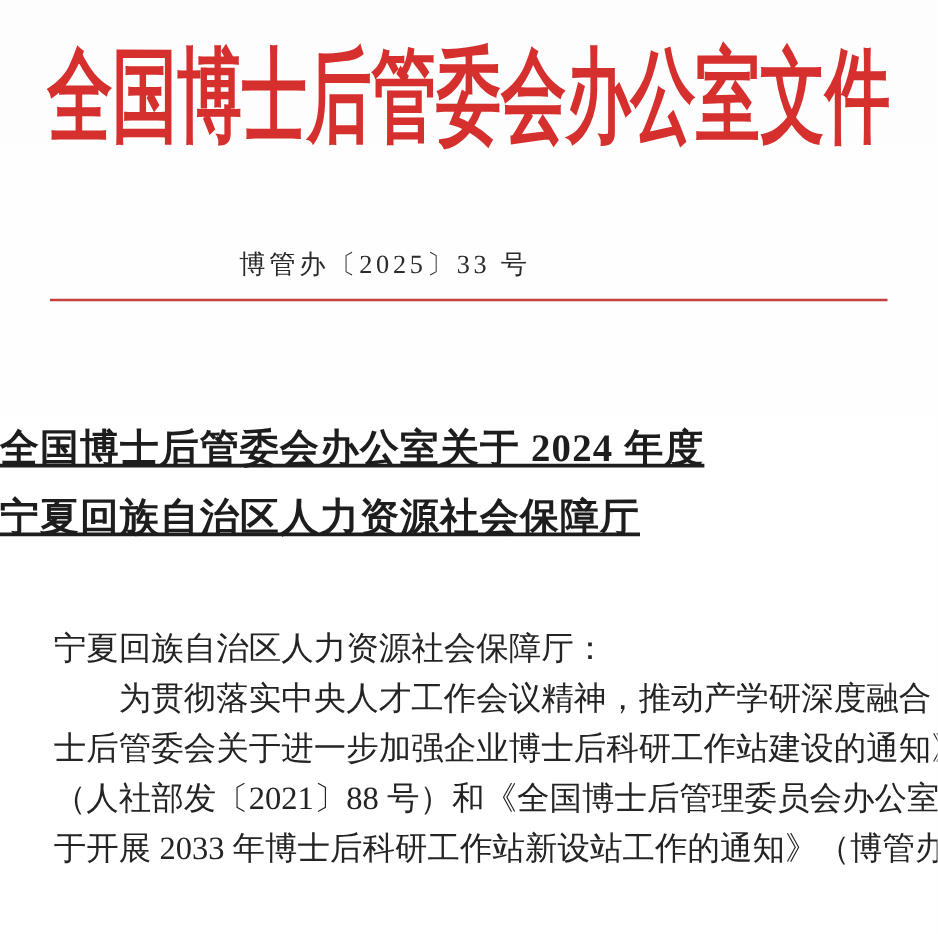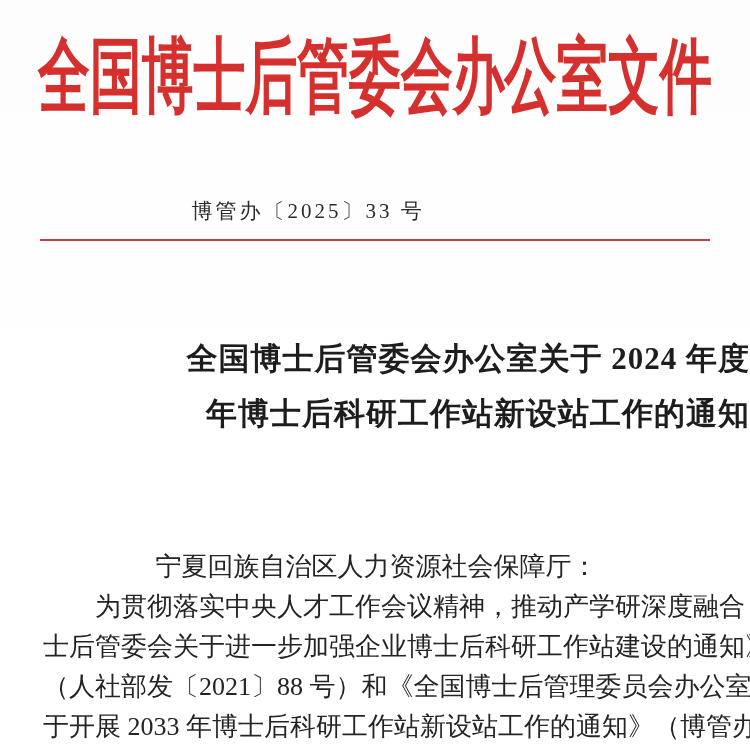--- a/index.html
+++ b/index.html
@@ -55,40 +55,40 @@
     width: 670px;
     height: 2px;
     background: #c43f3d;
   }
   
   .doc-title {
     position: absolute;
     top: 331px;
     left: 0;
     width: 750px;
-    text-align: right;
+    text-align: left;
     font-size: 31px;
     font-weight: bold;
     line-height: 55px;
     color: #1d1d1d;
     letter-spacing: 1px;
+    text-decoration: underline;
   }
   
   .body-block {
     position: absolute;
     top: 499px;
     left: 43px;
     width: 667px;
     font-size: 26px;
     line-height: 40px;
     color: #242424;
   }
   .salutation {
-    text-align: center;
-    margin-top: 48px;
+    text-align: left;
   }
   .body-line {
     text-align: justify;
     text-align-last: justify;
     white-space: nowrap;
   }
   .body-line.first {
     text-indent: 2em;
   }
 </style>
@@ -98,21 +98,21 @@
 <div class="page">
 
   <div class="org-title">全国博士后管委会办公室文件</div>
 
   <div class="doc-number">博管办〔2025〕33 号</div>
 
   <div class="red-line"></div>
 
   <div class="doc-title">
     <div>全国博士后管委会办公室关于 2024 年度</div>
-    <div>年博士后科研工作站新设站工作的通知</div>
+    <div>宁夏回族自治区人力资源社会保障厅</div>
   </div>
 
   <div class="body-block">
     <div class="salutation">宁夏回族自治区人力资源社会保障厅：</div>
     <div class="body-line first">为贯彻落实中央人才工作会议精神，推动产学研深度融合，</div>
     <div class="body-line">士后管委会关于进一步加强企业博士后科研工作站建设的通知》</div>
     <div class="body-line">（人社部发〔2021〕88 号）和《全国博士后管理委员会办公室关</div>
     <div class="body-line">于开展 2033 年博士后科研工作站新设站工作的通知》（博管办</div>
   </div>
 

